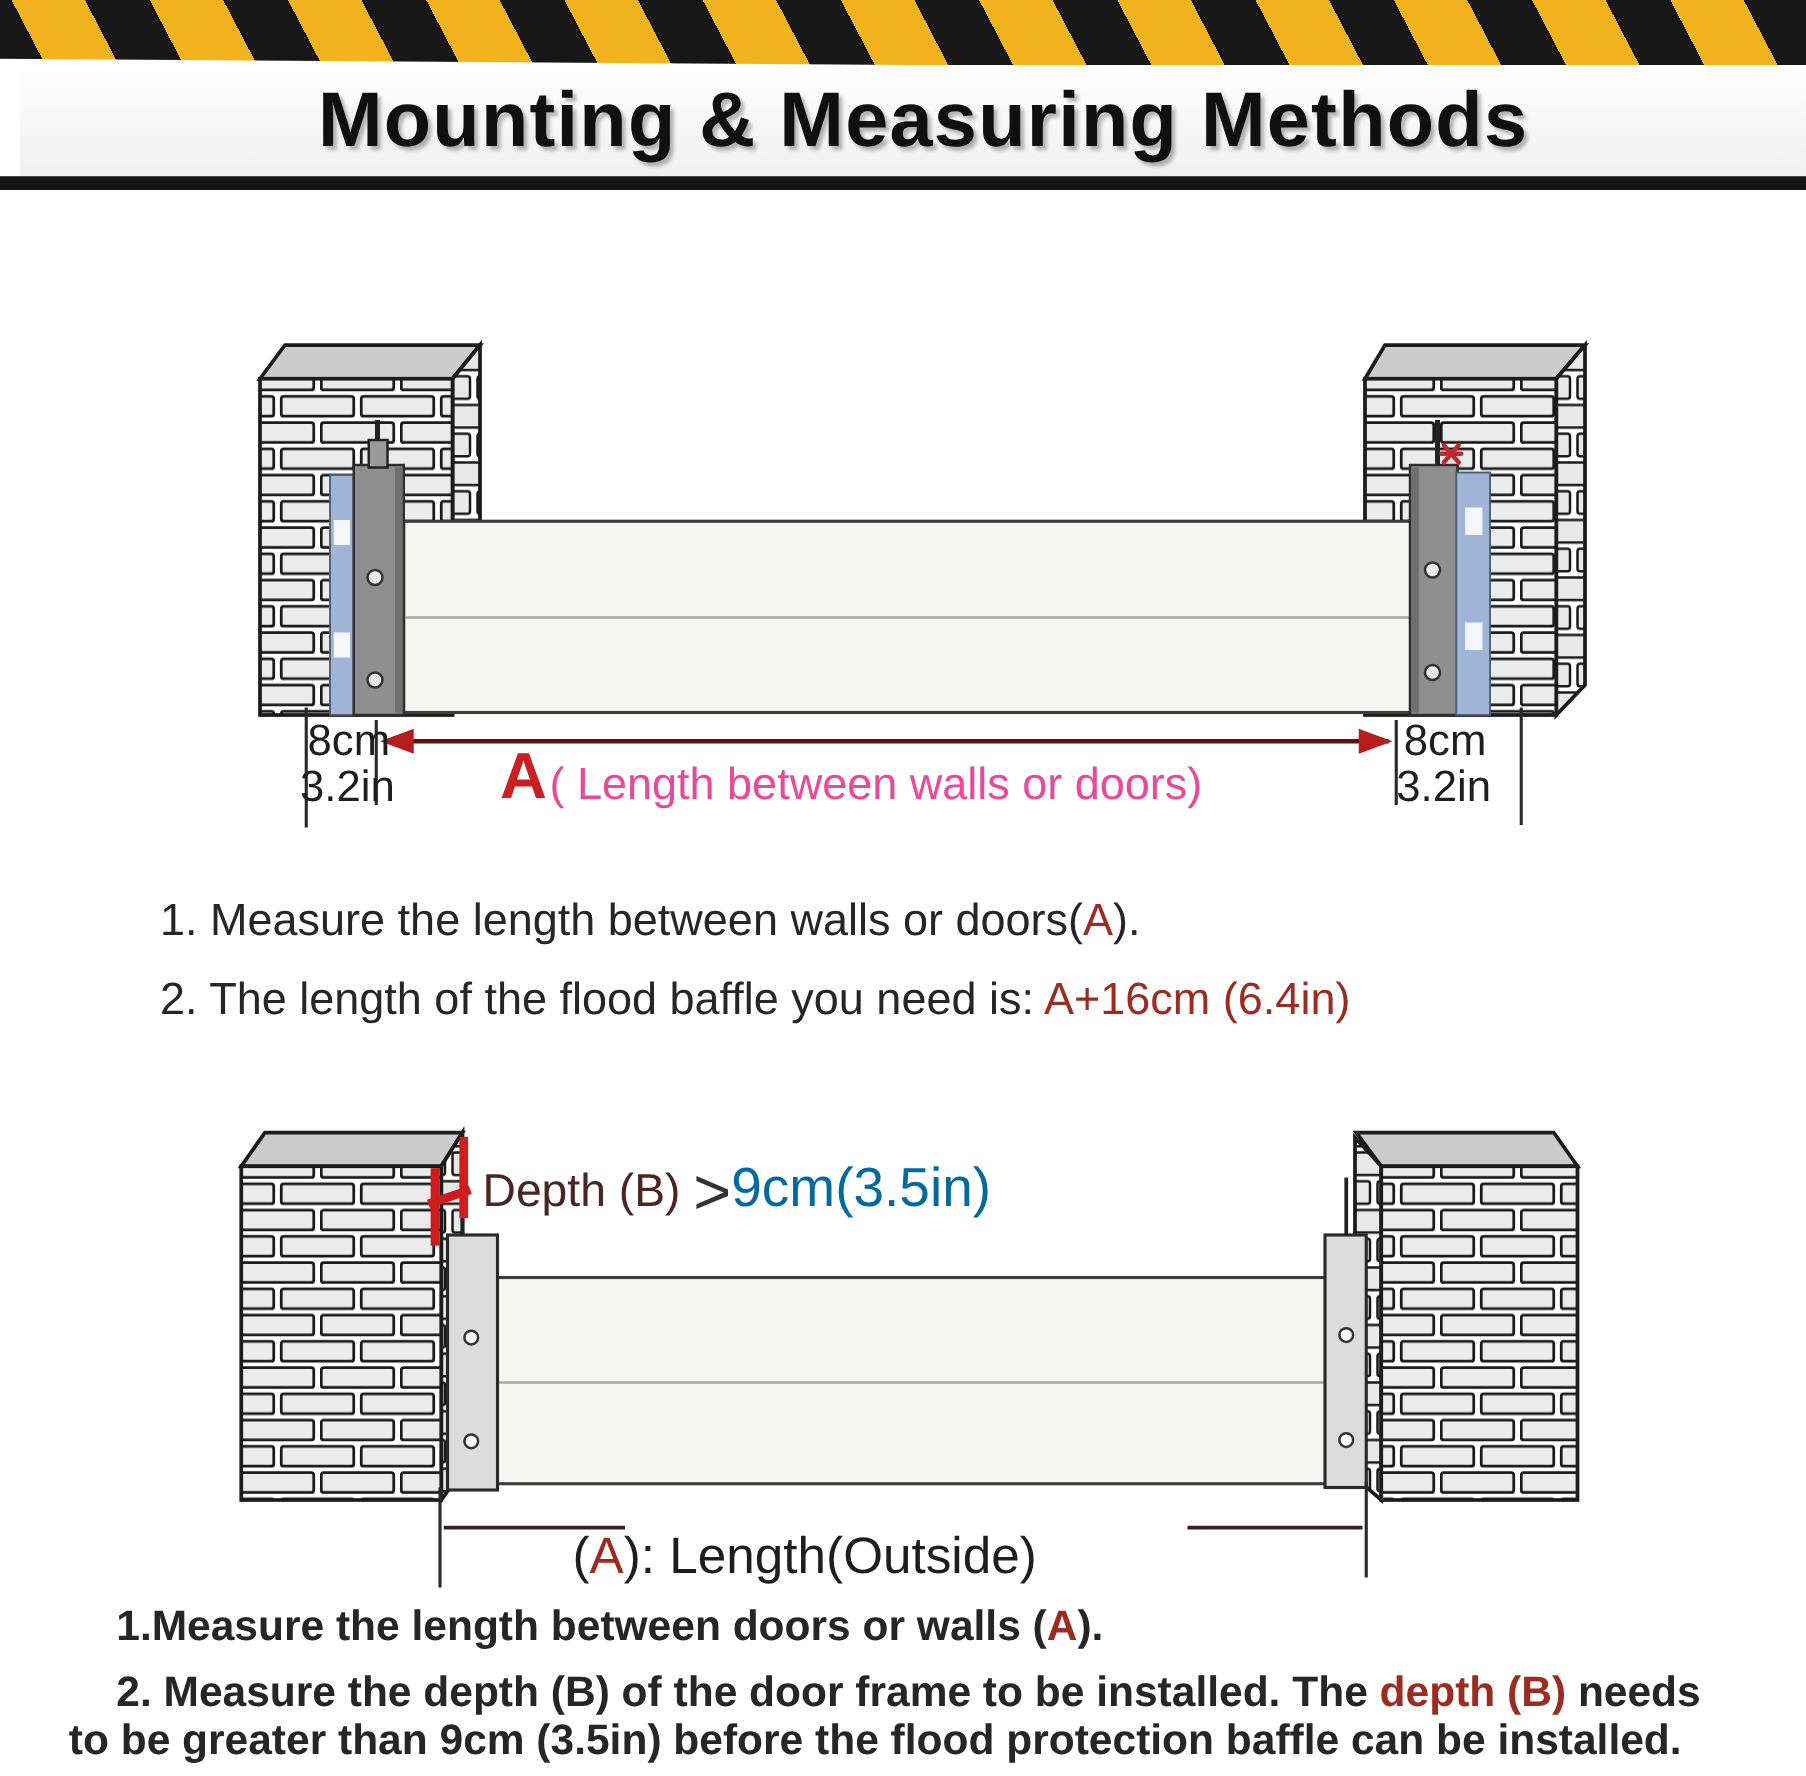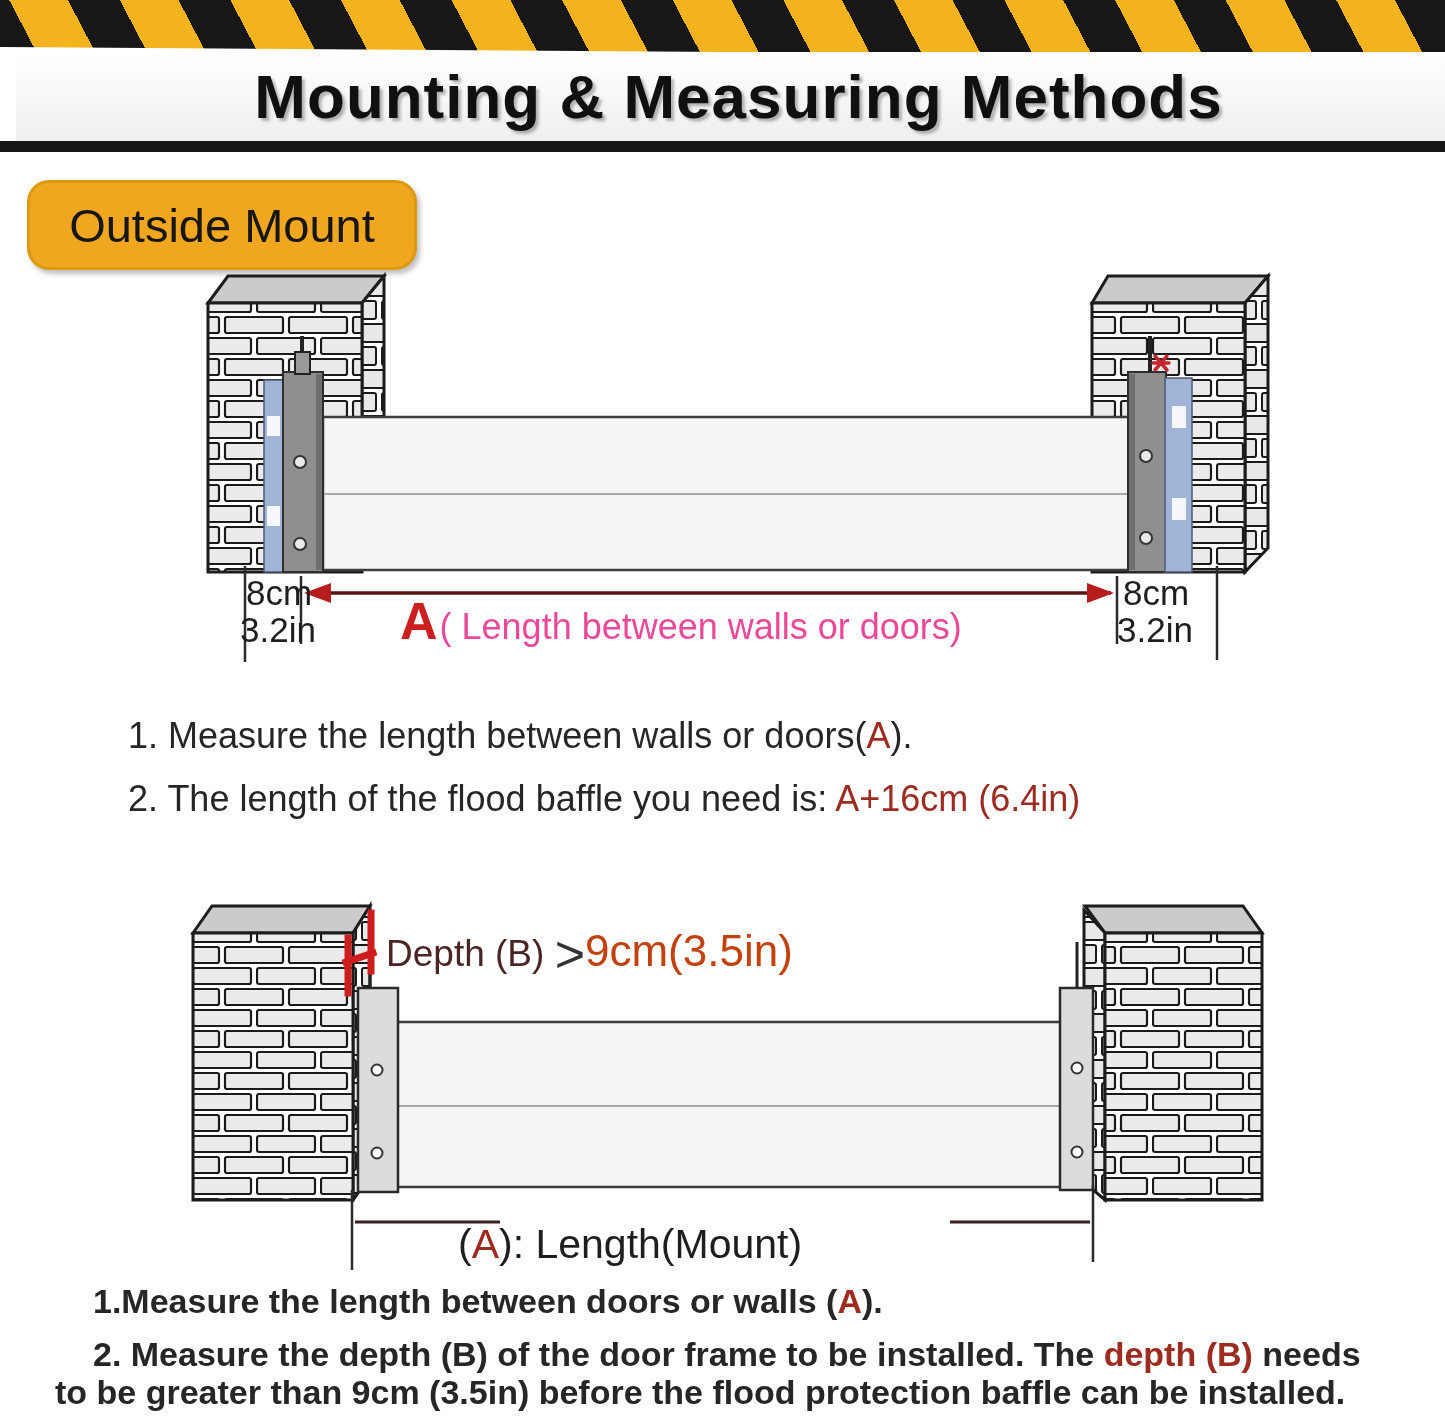--- a/index.html
+++ b/index.html
@@ -35,21 +35,21 @@
 
   
   .lbl{position:absolute;line-height:1;white-space:nowrap;}
   .dim-label{font-size:35px;color:#1e1e1e;}
   #d1-arrow-label{left:400px;top:599px;display:flex;align-items:flex-start;}
   #d1-arrow-label .big-a{font-size:52px;font-weight:700;color:#cc2020;line-height:0.85;margin-right:2px;}
   #d1-arrow-label .rest{font-size:36px;color:#ec4899;padding-top:10px;}
 
   #d2-depth-label{left:386px;top:928px;font-size:37px;color:#4b2424;}
   #d2-depth-label .gt{font-size:52px;color:#333333;vertical-align:-6px;}
-  #d2-depth-label .val{font-size:44px;color:#c2410c;}
+  #d2-depth-label .val{font-size:44px;color:#0369a1;}
 
   #d2-length-label{left:458px;top:1224px;font-size:41px;color:#1e1e1e;}
   .accent{color:#9c2b20;}
 
   
   .steps{position:absolute;font-size:36px;color:#262626;line-height:1;}
   #outside-steps{left:128px;top:691px;}
   #outside-steps .line{margin-bottom:17px;white-space:nowrap;margin-top:27px;}
   .steps-bottom{font-size:34px;font-weight:bold;}
   #inside-step1{left:93px;top:1284px;}
@@ -61,23 +61,20 @@
 
 <div id="page">
 
   <div class="top-strip"></div>
   <div class="hazard"></div>
   <div class="title-bar">
     <h1>Mounting &amp; Measuring Methods</h1>
   </div>
   <div class="black-bar"></div>
 
-  <div class="badge badge-outside">
-    <span>Outside Mount</span>
-  </div>
 
   <svg id="diagram-canvas" width="1445" height="1421" viewBox="0 0 1445 1421" xmlns="http://www.w3.org/2000/svg">
     <defs>
       <pattern id="brickL" width="64" height="42" patternUnits="userSpaceOnUse">
         <rect width="64" height="42" fill="#ffffff"></rect>
         <rect x="1" y="2" width="58" height="16" rx="2" fill="#ebebeb" stroke="#1a1a1a" stroke-width="2.2"></rect>
         <rect x="-31" y="23" width="58" height="16" rx="2" fill="#ebebeb" stroke="#1a1a1a" stroke-width="2.2"></rect>
         <rect x="33" y="23" width="58" height="16" rx="2" fill="#ebebeb" stroke="#1a1a1a" stroke-width="2.2"></rect>
       </pattern>
       <pattern id="brickS" width="40" height="46" patternUnits="userSpaceOnUse">
@@ -213,20 +210,20 @@
 
   <div class="steps" id="outside-steps">
     <div class="line"><span>1. Measure the length between walls or doors(</span><span class="accent">A</span><span>).</span></div>
     <div class="line"><span>2. The length of the flood baffle you need is: </span><span class="accent">A+16cm (6.4in)</span></div>
   </div>
 
   <div class="lbl" id="d2-depth-label">
     <span>Depth (B) </span><span class="gt">&gt;</span><span class="val">9cm(3.5in)</span>
   </div>
   <div class="lbl" id="d2-length-label">
-    <span>(</span><span class="accent">A</span><span>): Length(Mount)</span>
+    <span>(</span><span class="accent">A</span><span>): Length(Outside)</span>
   </div>
 
   <div class="steps steps-bottom lbl" id="inside-step1"><span>1.Measure the length between doors or walls (</span><span class="accent">A</span><span>).</span></div>
   <div class="steps steps-bottom lbl" id="inside-step2"><span>2. Measure the depth (B) of the door frame to be installed. The </span><span class="accent">depth (B)</span><span> needs</span></div>
   <div class="steps steps-bottom lbl" id="inside-step3"><span>to be greater than 9cm (3.5in) before the flood protection baffle can be installed.</span></div>
 
 </div>
 
 </body></html>

